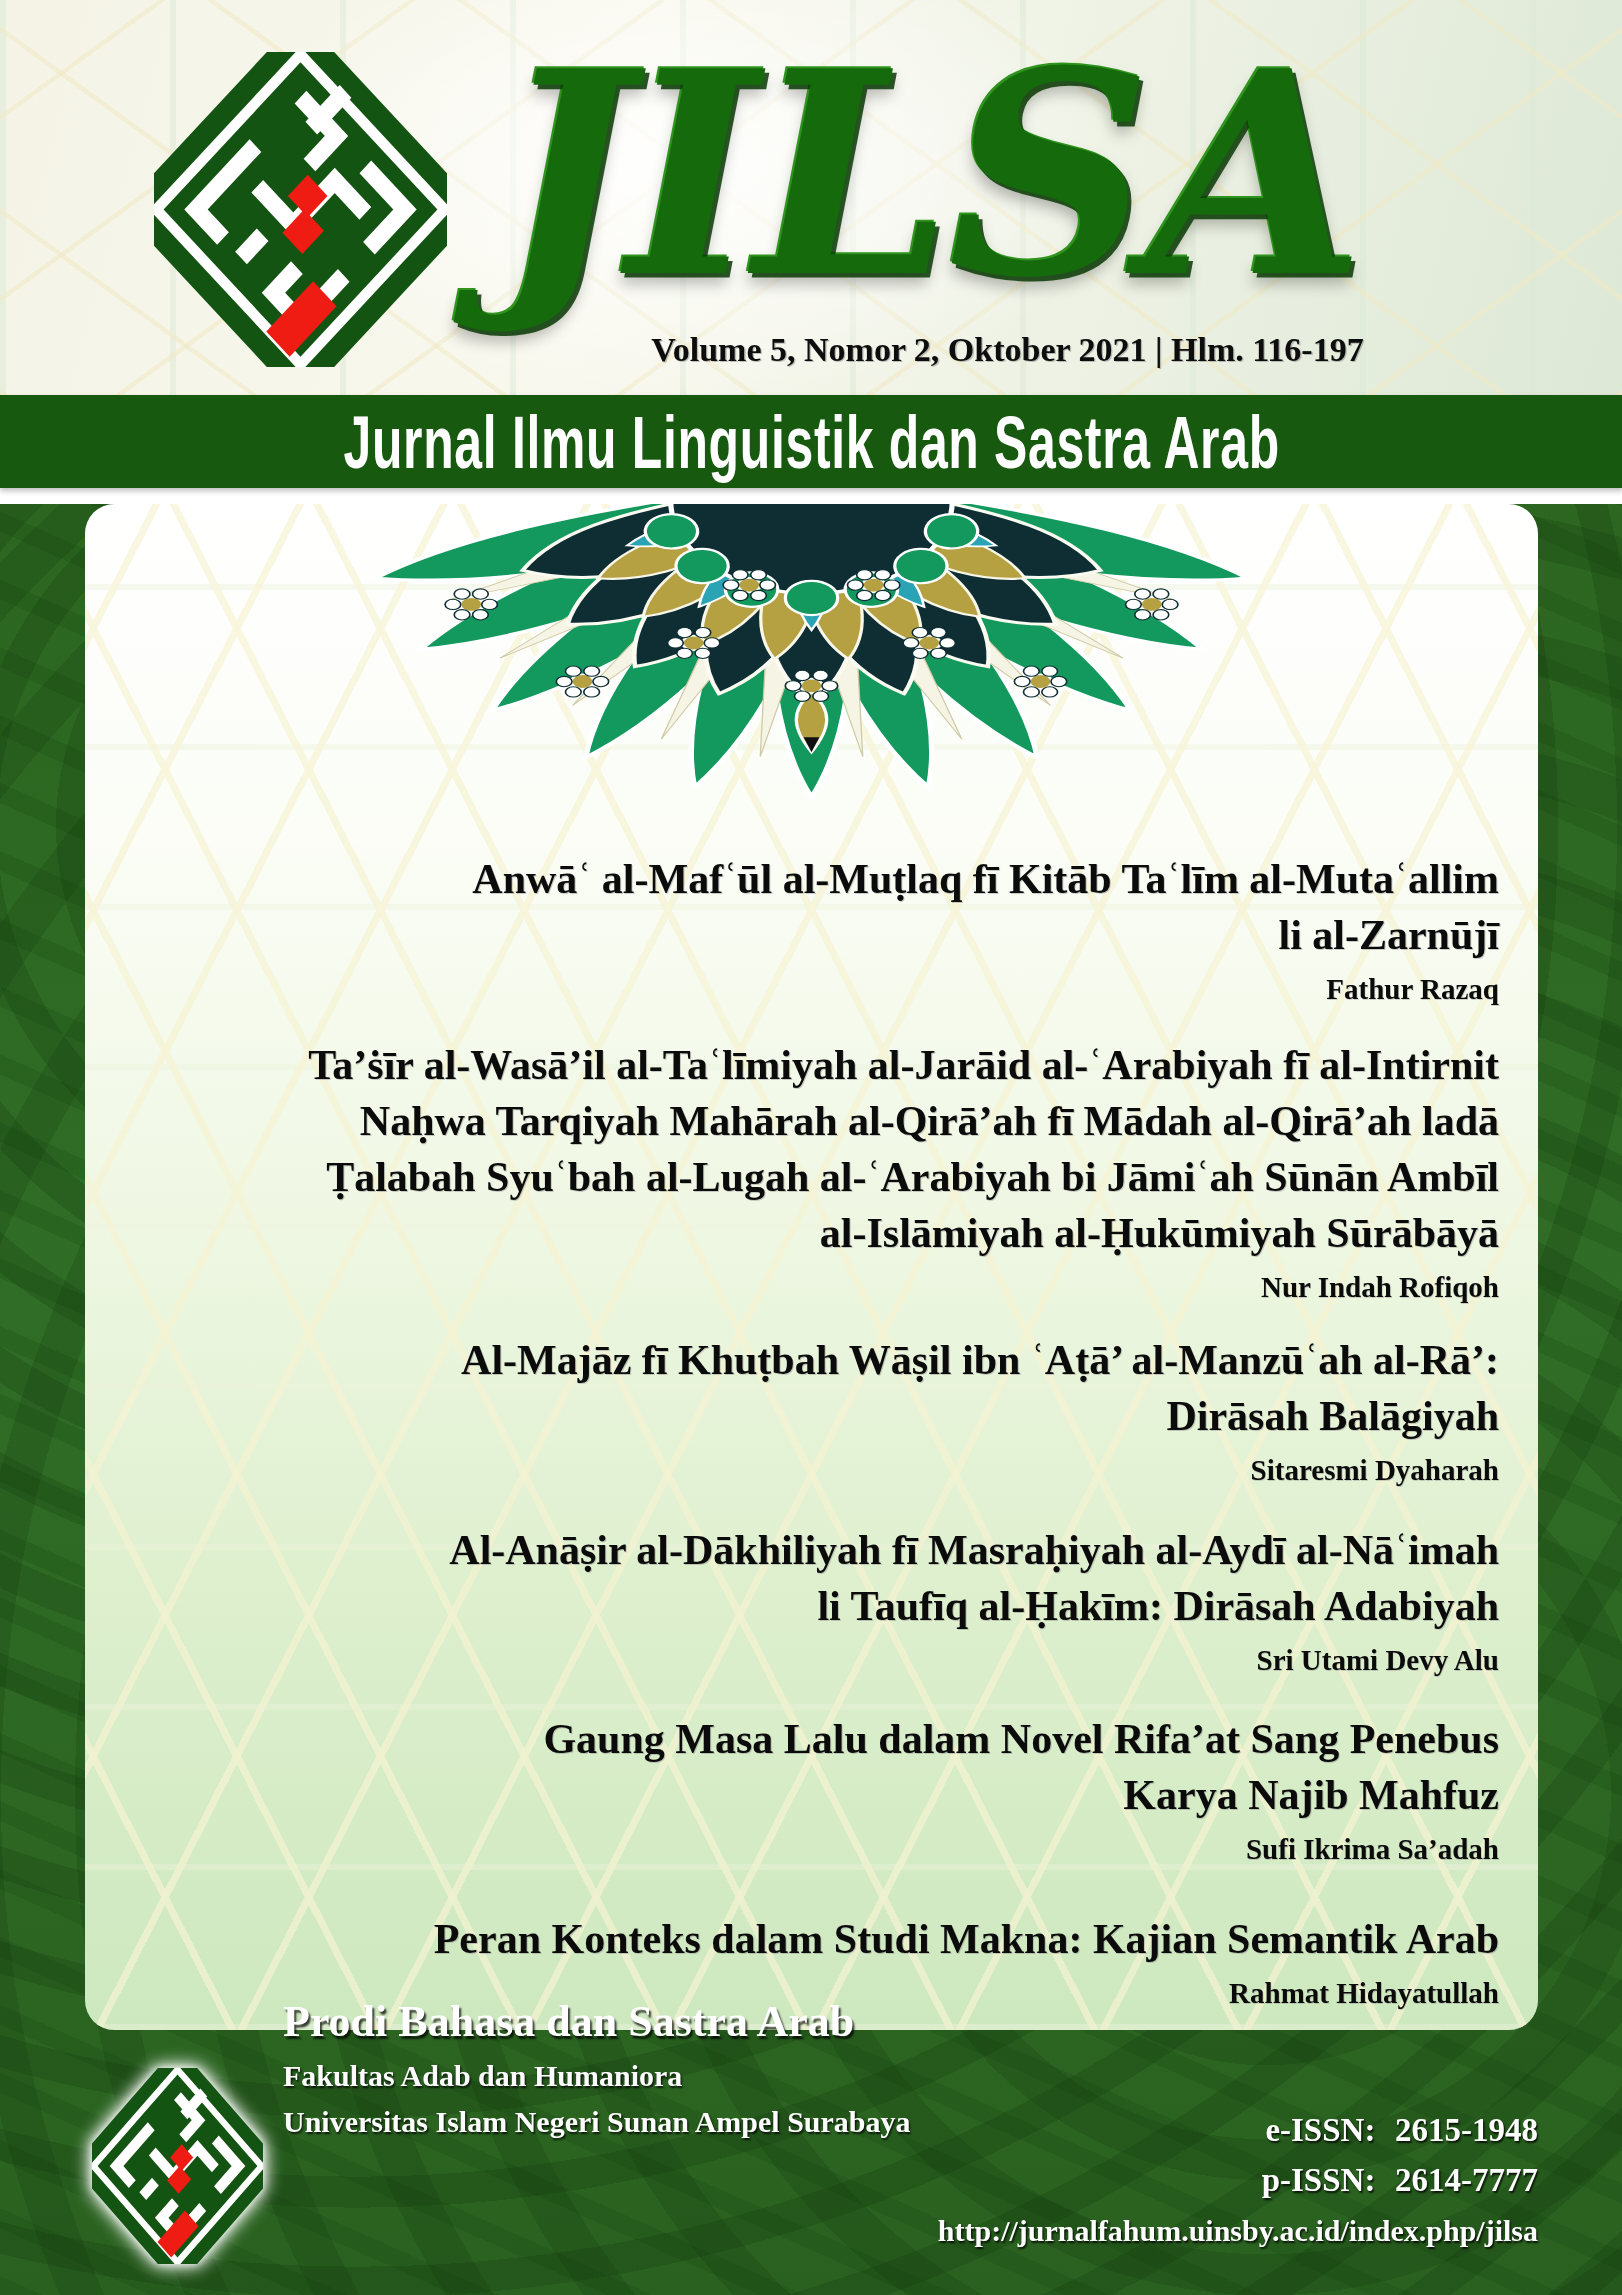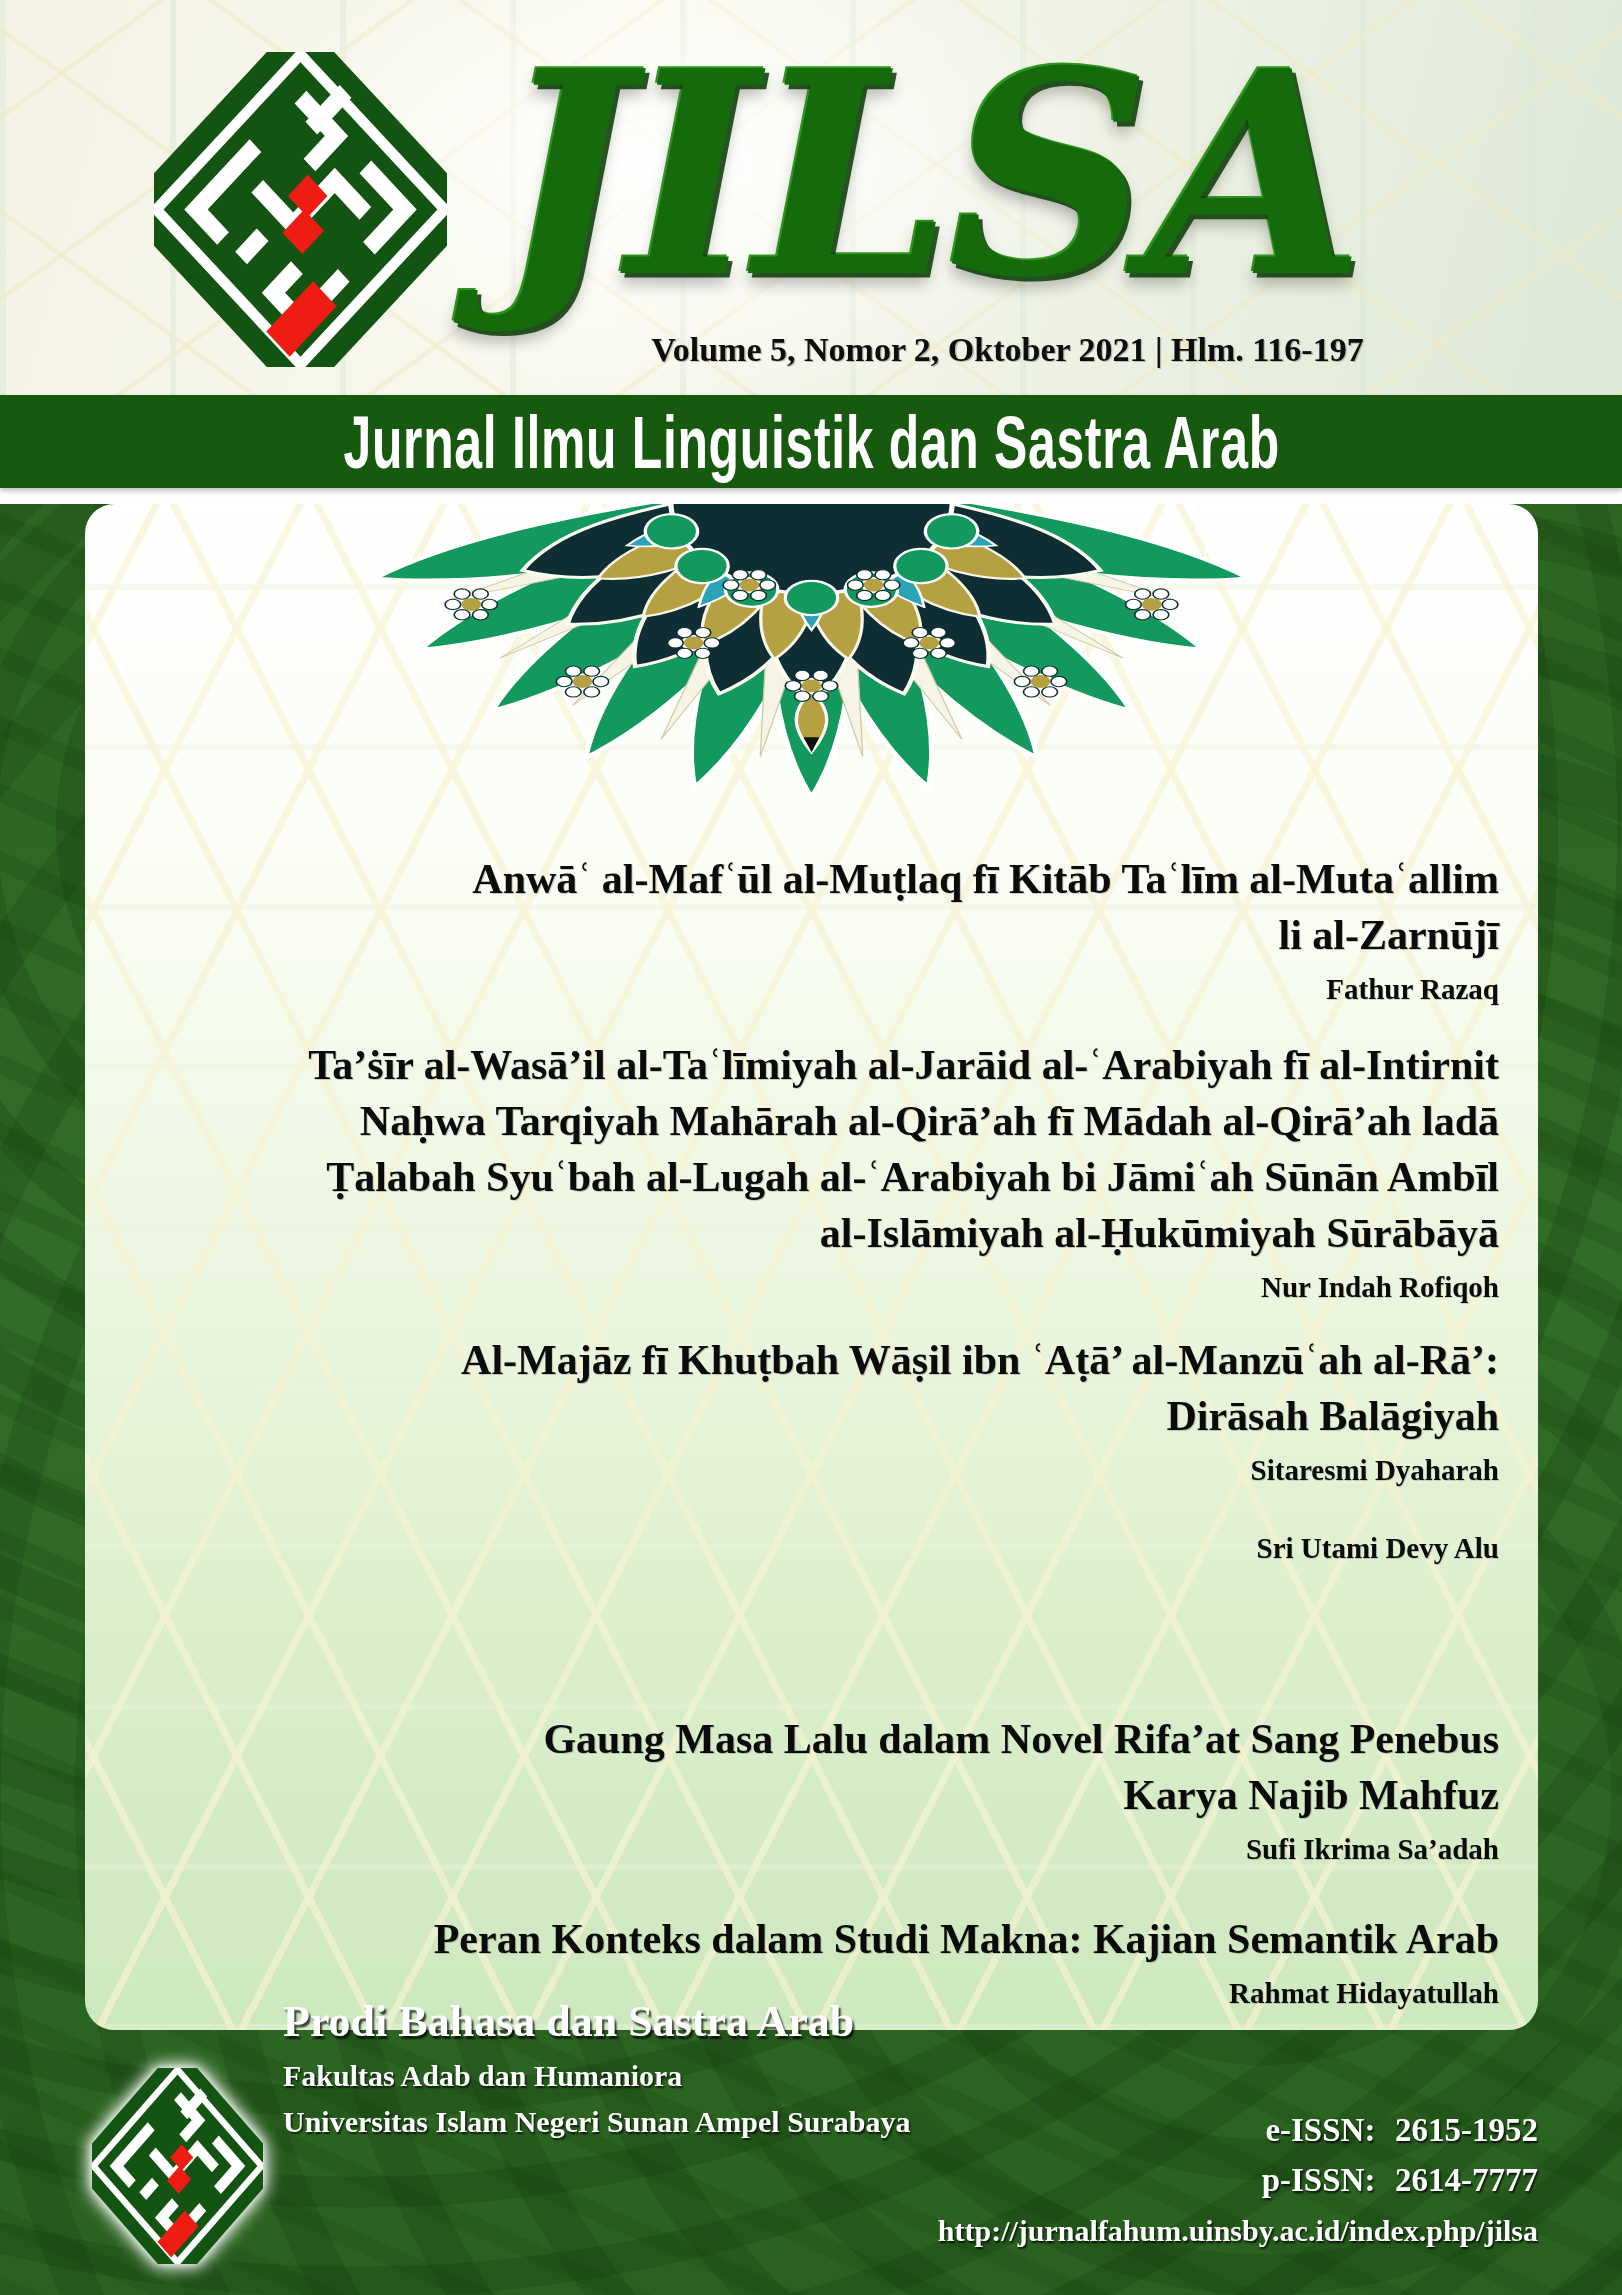--- a/index.html
+++ b/index.html
@@ -352,20 +352,22 @@
 Ṭalabah Syuʿbah al-Lugah al-ʿArabiyah bi Jāmiʿah Sūnān Ambīl
 al-Islāmiyah al-Ḥukūmiyah Sūrābāyā</div>
       <div class="article-author">Nur Indah Rofiqoh</div>
     </div>
     <div class="article a3">
       <div class="article-title">Al-Majāz fī Khuṭbah Wāṣil ibn ʿAṭā’ al-Manzūʿah al-Rā’:
 Dirāsah Balāgiyah</div>
       <div class="article-author">Sitaresmi Dyaharah</div>
     </div>
     <div class="article a4">
+      <div class="article-title">Al-Anāṣir al-Dākhiliyah fī Masraḥiyah al-Aydī al-Nāʿimah
+li Taufīq al-Ḥakīm: Dirāsah Adabiyah</div>
       <div class="article-author">Sri Utami Devy Alu</div>
     </div>
     <div class="article a5">
       <div class="article-title">Gaung Masa Lalu dalam Novel Rifa’at Sang Penebus
 Karya Najib Mahfuz</div>
       <div class="article-author">Sufi Ikrima Sa’adah</div>
     </div>
     <div class="article a6">
       <div class="article-title">Peran Konteks dalam Studi Makna: Kajian Semantik Arab</div>
       <div class="article-author">Rahmat Hidayatullah</div>
@@ -375,21 +377,21 @@
   <svg class="footer-logo" viewBox="-115 -115 230 230" preserveAspectRatio="none">
     <use href="#kufic"></use>
   </svg>
   <div class="footer-left">
     <div class="footer-program">Prodi Bahasa dan Sastra Arab</div>
     <div class="footer-faculty">Fakultas Adab dan Humaniora</div>
     <div class="footer-university">Universitas Islam Negeri Sunan Ampel Surabaya</div>
   </div>
   <div class="footer-right">
     <div class="issn-line">
-      <span>e-ISSN:</span><span class="issn-value">2615-1952</span>
+      <span>e-ISSN:</span><span class="issn-value">2615-1948</span>
     </div>
     <div class="issn-line">
       <span>p-ISSN:</span><span class="issn-value">2614-7777</span>
     </div>
     <div class="footer-url">http://jurnalfahum.uinsby.ac.id/index.php/jilsa</div>
   </div>
 </div>
 
 
 </body></html>

